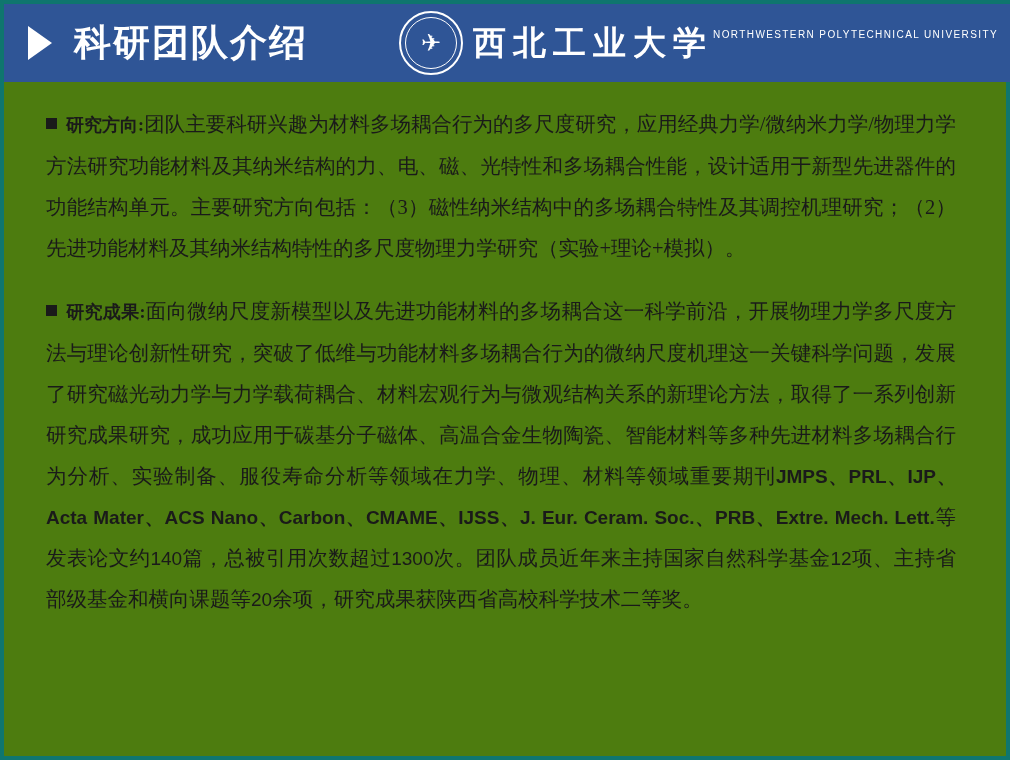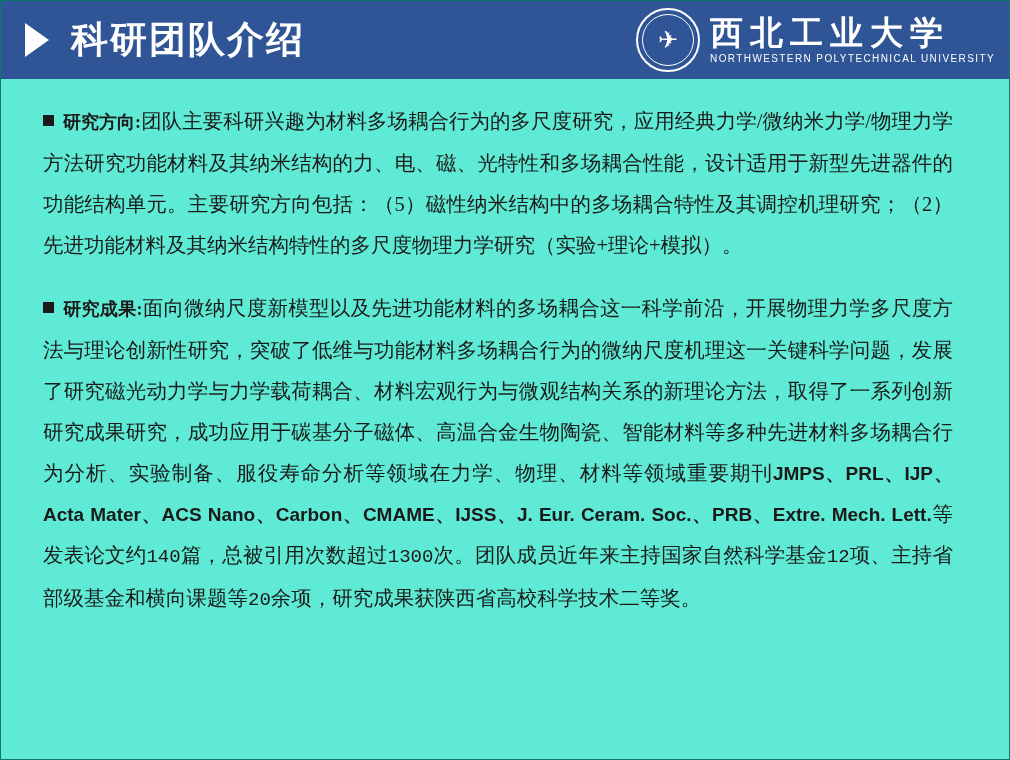--- a/index.html
+++ b/index.html
@@ -11,22 +11,22 @@
     height: 760px;
     background: #ffffff;
     font-family: "Liberation Serif", "DejaVu Serif", serif;
     overflow: hidden;
   }
   .slide {
     position: relative;
     width: 1010px;
     height: 760px;
     box-sizing: border-box;
-    border: 1px solid #0f766e;
-    background: #5eead4;
+    border: 4px solid #0f766e;
+    background: #4d7c0f;
     padding-left: 40px;
   }
   
   .header {
     position: absolute;
     left: 0;
     top: 0;
     width: 1008px;
     height: 78px;
     background: #2f5596;
@@ -79,21 +79,20 @@
     left: 50%;
     top: 50%;
     transform: translate(-50%,-50%);
     color: #ffffff;
     font-size: 24px;
     line-height: 1;
   }
   .logo-text {
     margin-left: 10px;
     display: flex;
-    flex-direction: column;
     justify-content: center;
   }
   .logo-cn {
     color: #ffffff;
     font-family: "Liberation Serif", serif;
     font-weight: bold;
     font-size: 33px;
     letter-spacing: 7px;
     line-height: 1.05;
     white-space: nowrap;
@@ -135,21 +134,21 @@
   .lead {
     font-weight: bold;
     font-size: 18px;
   }
   .latin {
     font-family: "Liberation Sans", sans-serif;
     font-weight: bold;
     font-size: 19px;
   }
   .num {
-    font-family: Liberation Mono, monospace;
+    font-family: Liberation Sans, sans-serif;
     font-size: 19px;
   }
 </style>
 </head>
 <body>
 
 <div class="slide">
 
   <div class="header">
     <div class="header-arrow"></div>
@@ -161,21 +160,21 @@
       <div class="logo-text">
         <div class="logo-cn">西北工业大学</div>
         <div class="logo-en">NORTHWESTERN POLYTECHNICAL UNIVERSITY</div>
       </div>
     </div>
   </div>
 
   <div class="content">
 
     <div class="para">
-      <p><span class="bullet-sq"></span><span class="lead">研究方向:</span><span>团队主要科研兴趣为材料多场耦合行为的多尺度研究，应用经典力学/微纳米力学/物理力学方法研究功能材料及其纳米结构的力、电、磁、光特性和多场耦合性能，设计适用于新型先进器件的功能结构单元。主要研究方向包括：（5）磁性纳米结构中的多场耦合特性及其调控机理研究；（2）先进功能材料及其纳米结构特性的多尺度物理力学研究（实验+理论+模拟）。</span></p>
+      <p><span class="bullet-sq"></span><span class="lead">研究方向:</span><span>团队主要科研兴趣为材料多场耦合行为的多尺度研究，应用经典力学/微纳米力学/物理力学方法研究功能材料及其纳米结构的力、电、磁、光特性和多场耦合性能，设计适用于新型先进器件的功能结构单元。主要研究方向包括：（3）磁性纳米结构中的多场耦合特性及其调控机理研究；（2）先进功能材料及其纳米结构特性的多尺度物理力学研究（实验+理论+模拟）。</span></p>
     </div>
 
     <div class="para">
       <p><span class="bullet-sq"></span><span class="lead">研究成果:</span><span>面向微纳尺度新模型以及先进功能材料的多场耦合这一科学前沿，开展物理力学多尺度方法与理论创新性研究，突破了低维与功能材料多场耦合行为的微纳尺度机理这一关键科学问题，发展了研究磁光动力学与力学载荷耦合、材料宏观行为与微观结构关系的新理论方法，取得了一系列创新研究成果研究，成功应用于碳基分子磁体、高温合金生物陶瓷、智能材料等多种先进材料多场耦合行为分析、实验制备、服役寿命分析等领域在力学、物理、材料等领域重要期刊</span><span class="latin">JMPS、PRL、IJP、Acta Mater、ACS Nano、Carbon、CMAME、IJSS、J. Eur. Ceram. Soc.、PRB、Extre. Mech. Lett.</span><span>等发表论文约</span><span class="num">140</span><span>篇，总被引用次数超过</span><span class="num">1300</span><span>次。团队成员近年来主持国家自然科学基金</span><span class="num">12</span><span>项、主持省部级基金和横向课题等</span><span class="num">20</span><span>余项，研究成果获陕西省高校科学技术二等奖。</span></p>
     </div>
 
   </div>
 </div>
 
 </body></html>

